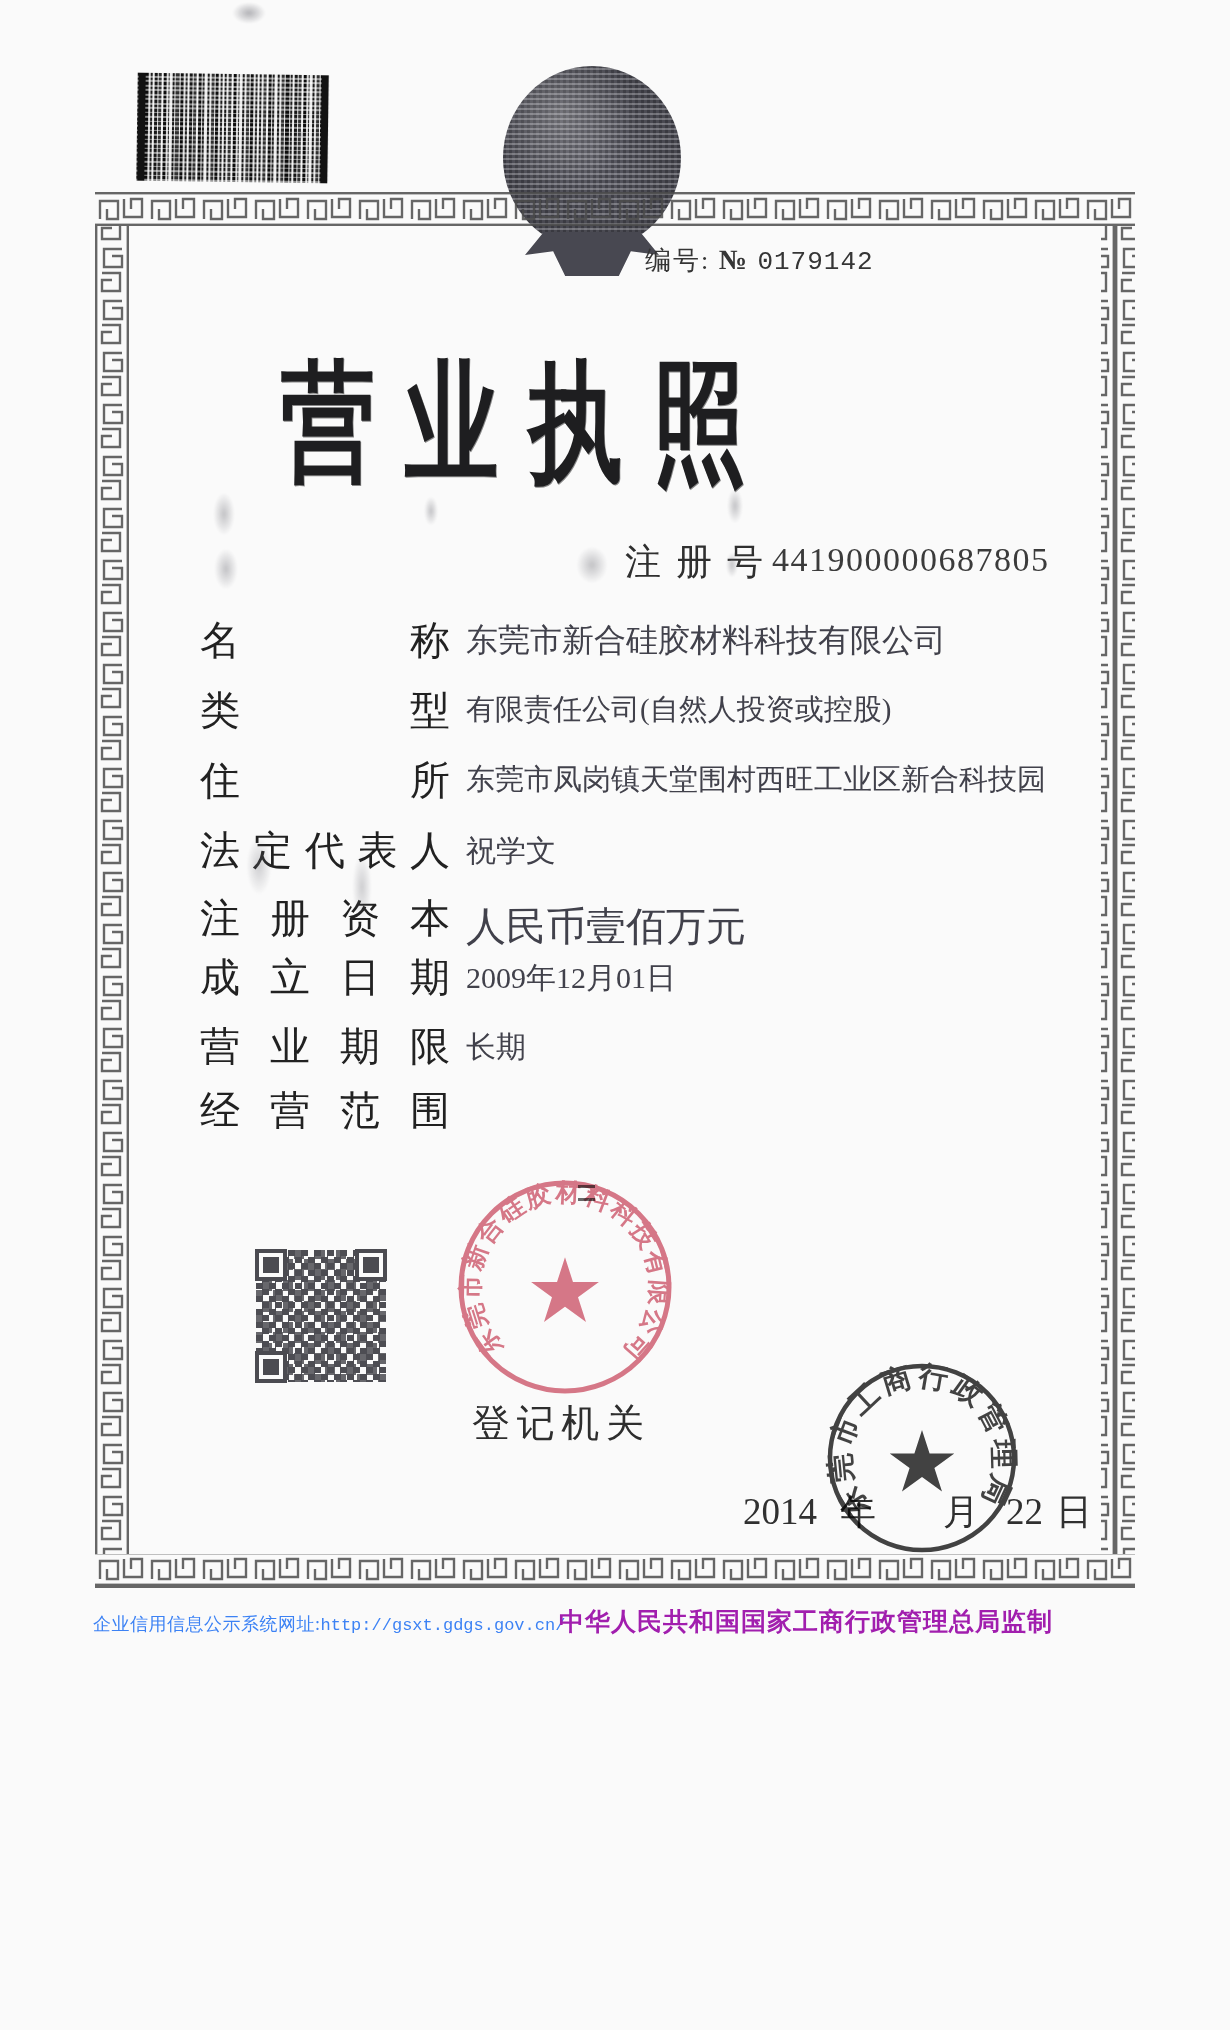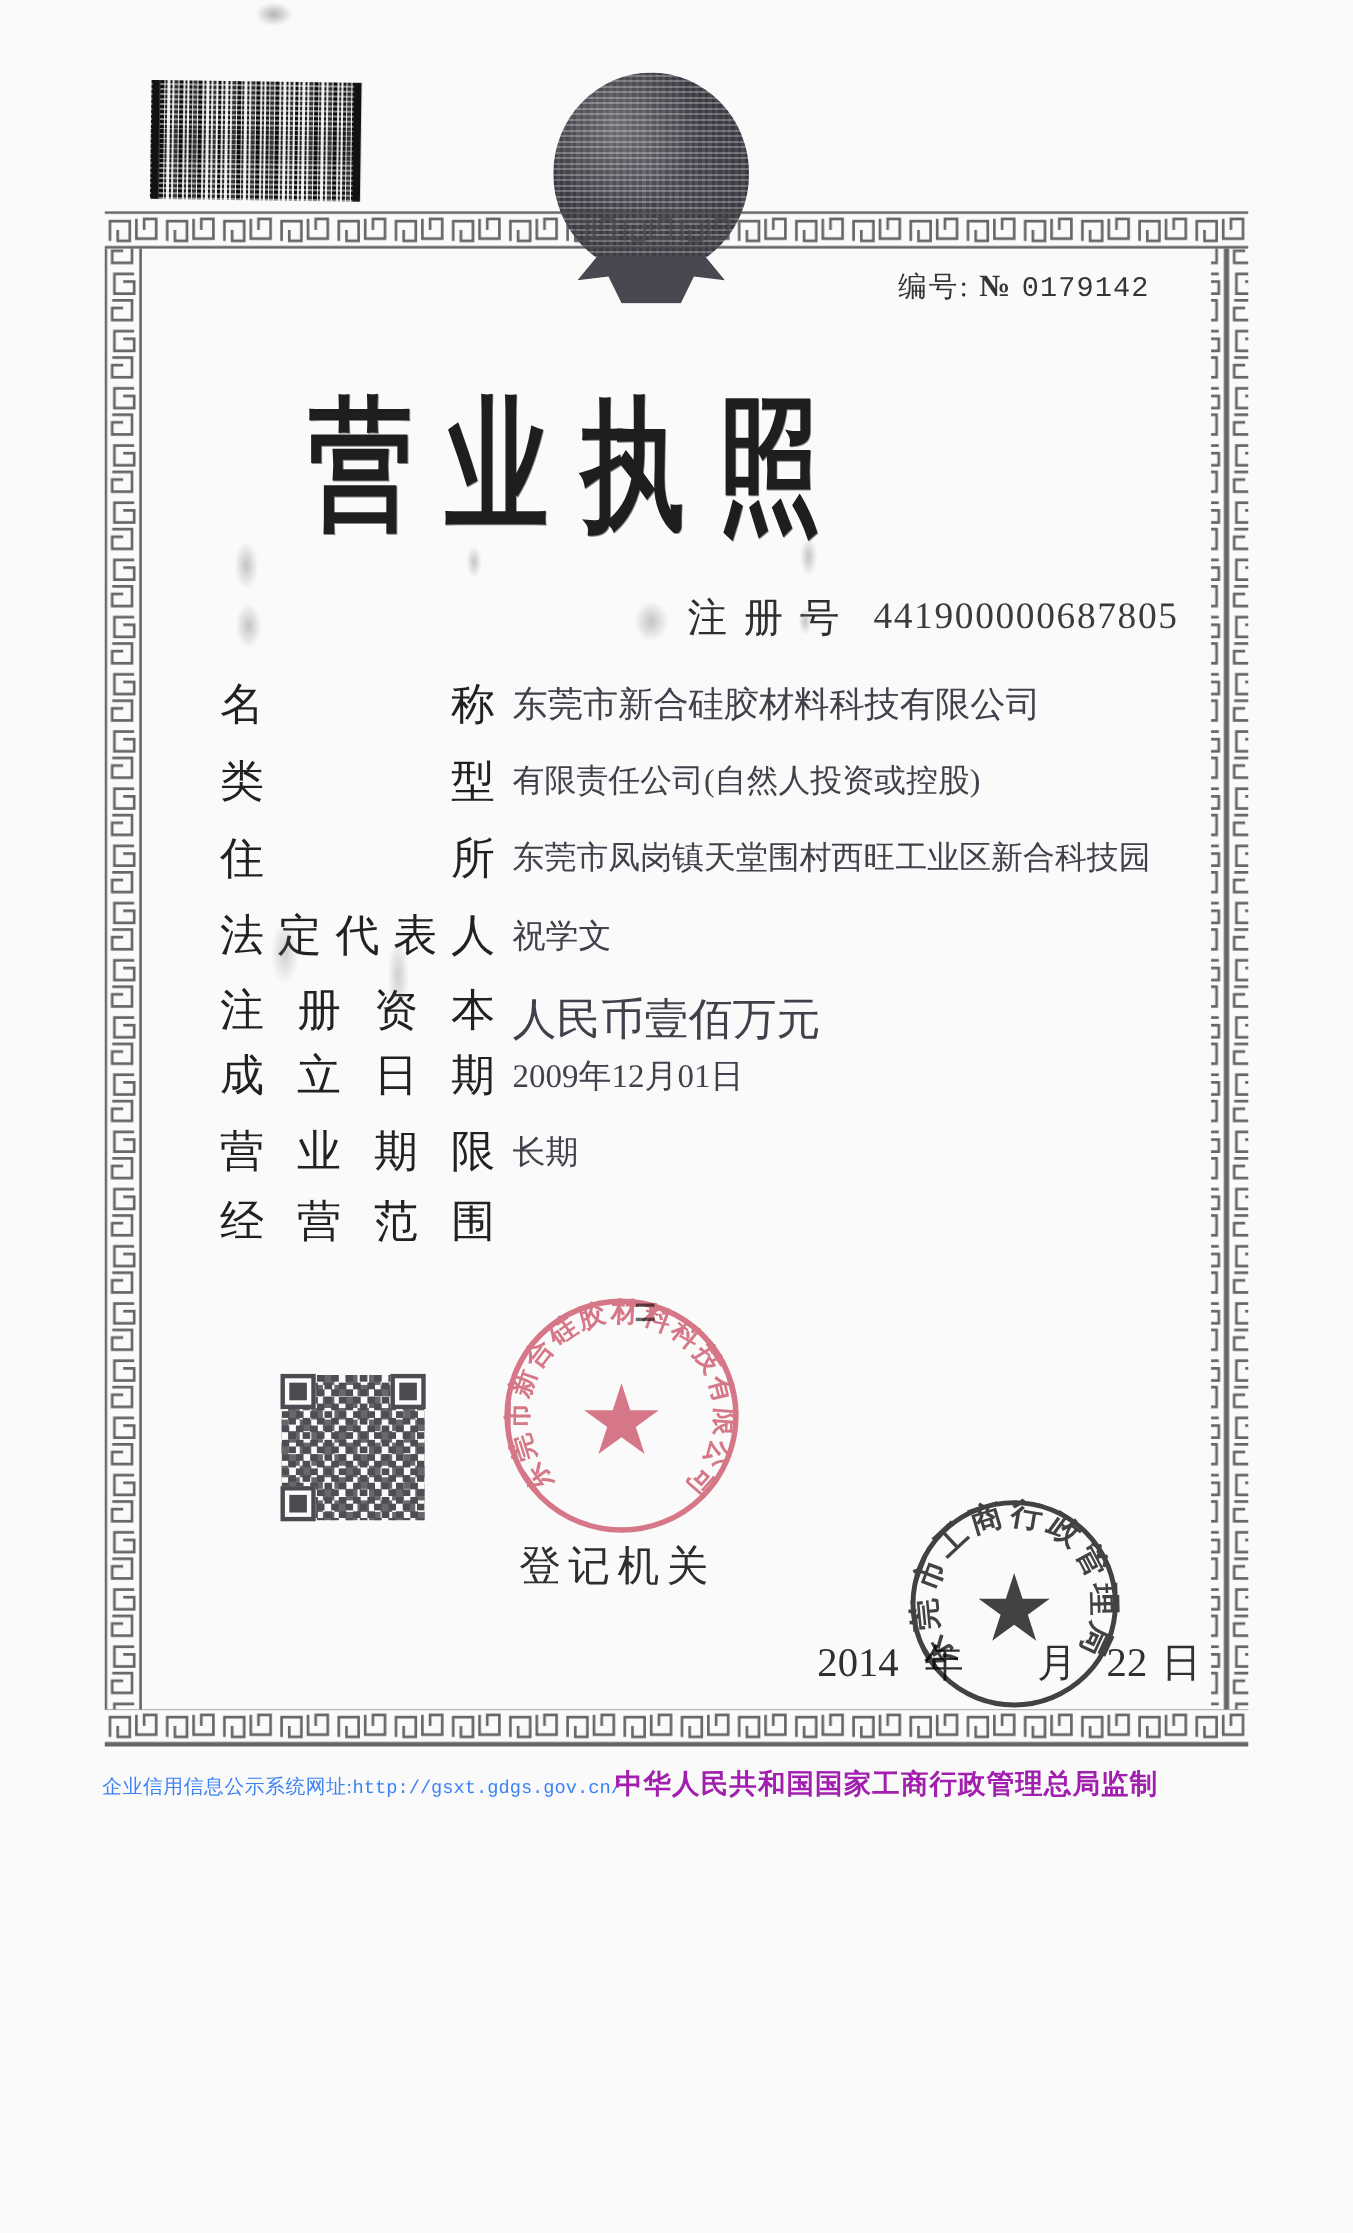--- a/index.html
+++ b/index.html
@@ -26,34 +26,34 @@
       radial-gradient(circle,#5c5c65 0%,#4a4a52 55%,#3f3f46 100%);
     filter:blur(.6px);}
   .emblem::after{content:"";position:absolute;left:22px;top:166px;width:134px;height:44px;
     background:#474750;clip-path:polygon(14% 0,86% 0,100% 52%,79% 44%,70% 100%,30% 100%,21% 44%,0 52%);
     }
 
   
   .frame{position:absolute;left:95px;top:192px;}
 
   
-  .serial{position:absolute;top:243px;left:645px;width:400px;text-align:right;
+  .serial{position:absolute;top:243px;left:645px;width:400px;
     font-size:26px;color:#333;letter-spacing:2px;}
   .serial .no{font-weight:bold;font-size:28px;}
   .serial .digits{font-family:"Liberation Mono","DejaVu Sans Mono",monospace;font-size:26px;letter-spacing:1px;}
 
   .title{position:absolute;left:281px;top:336px;white-space:nowrap;
     font-family:"DejaVu Sans","Liberation Sans",sans-serif;font-weight:900;
     font-size:130px;letter-spacing:42px;color:#1c1c1e;
     transform:scaleX(.72);transform-origin:top left;
     text-shadow:1px 1px 0 rgba(40,40,40,.55);filter:blur(.4px);}
 
   .regno{position:absolute;top:538px;left:625px;white-space:nowrap;font-size:36px;color:#2d2d2d;}
   .regno .lbl{display:inline-flex;justify-content:space-between;width:138px;vertical-align:top;}
-  .regno .val{margin-left:22px;font-size:34px;letter-spacing:1.5px;color:#3a3a3a;}
+  .regno .val{font-size:34px;letter-spacing:1.5px;color:#3a3a3a;}
 
   .row-label{position:absolute;left:200px;width:250px;font-size:40px;color:#1f1f1f;filter:blur(.3px);}
   .spread{display:flex;justify-content:space-between;}
   .row-value{position:absolute;left:466px;width:600px;color:#40404a;filter:blur(.3px);}
 
   .scope{font-size:21.5px;line-height:26.5px;text-align:justify;}
   .scope .b{font-weight:700;color:#33333b;}
   .scope-mark{position:absolute;left:578px;top:1185px;width:17px;height:10px;
     border-top:3px solid #444;border-bottom:3px solid #444;opacity:.8;}
 

